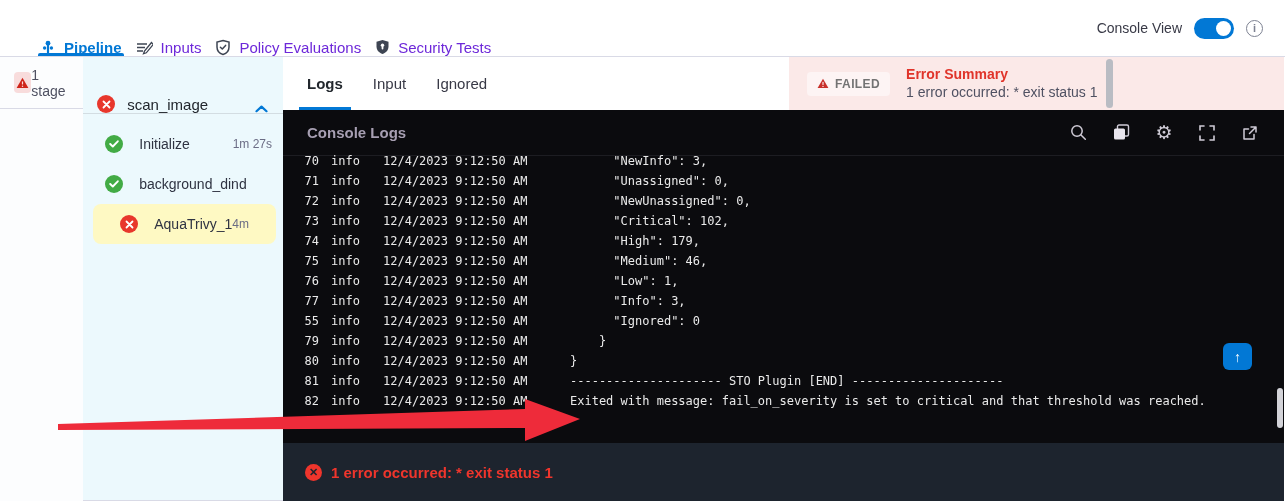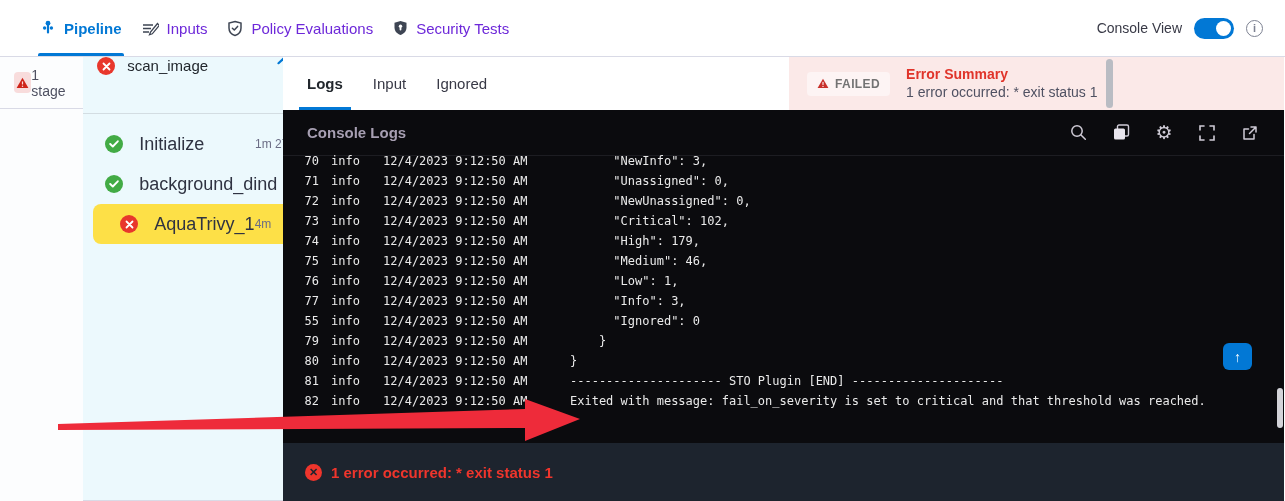--- a/index.html
+++ b/index.html
@@ -2,47 +2,47 @@
 <html><head>
 <meta charset="utf-8">
 <style>
   * { margin:0; padding:0; box-sizing:border-box; }
   html,body { width:1285px; height:501px; }
   body { font-family:"Liberation Sans", sans-serif; background:#fff; overflow:hidden; }
   .app { position:relative; width:1285px; height:501px; background:#fff; }
 
   
   .topnav { height:57px; background:#fff; border-bottom:1px solid #d9dae6; display:flex; align-items:stretch; padding-left:40px; }
-  .nav-tabs { display:flex; gap:20px; }
+  .nav-tabs { display:flex; gap:14px;align-items:flex-end; }
   .nav-tab { display:flex; align-items:center; gap:8px; font-size:15px; color:#6d28d9; cursor:pointer; position:relative; }
   .nav-tab .nicon { display:flex; align-items:center; }
   .nav-tab.active { color:#0278d5; font-weight:700; }
   .nav-tab.active::after { content:""; position:absolute; left:-2px; right:-2px; bottom:0; height:3px; background:#0278d5; border-radius:2px 2px 0 0; }
   .nav-right { margin-left:auto; display:flex; align-items:center; gap:12px; padding-right:22px; }
   .console-view-label { font-size:14px; color:#383946; }
   .toggle { width:40px; height:21px; border-radius:11px; background:#0278d5; position:relative; cursor:pointer; }
   .toggle .knob { position:absolute; right:3px; top:3px; width:15px; height:15px; border-radius:50%; background:#fff; }
   .info-icon { width:17px; height:17px; border-radius:50%; border:1.5px solid #7d8292; color:#7d8292; font-size:11px; display:flex; align-items:center; justify-content:center; font-weight:700; }
 
   
   .body-row { display:flex; height:444px; }
 
   
   .sidebar { width:283px; background:#fcfdfe; border-right:1px solid #d9dae6; display:flex; flex-direction:row; }
   .stage-header { height:52px; display:flex; align-items:center; padding:0 14px; border-bottom:1px solid #d9dae6; }
   .warn-chip { width:21px; height:21px; background:#f8dcdc; border-radius:4px; display:flex; align-items:center; justify-content:center; }
   .stage-count { margin-left:auto; font-size:14px; color:#4f5162; }
   .stage-section { background:#ecf9fd; border-bottom:1px solid #d9dae6; }
-  .stage-row { height:57px; display:flex; align-items:flex-start; padding:0 18px 0 14px; cursor:pointer; border-bottom:1px solid #d3dde2; }
+  .stage-row { height:57px; display:flex; align-items:flex-end; padding:17px 18px 0 14px; cursor:pointer; border-bottom:1px solid #d3dde2; }
   .stage-name { margin-left:12px; font-size:15px; color:#22272d; font-weight:500; }
   .chev { margin-left:auto; display:flex; }
   .steps { padding:10px 0 12px; }
   .step-row { height:40px; display:flex; align-items:center; padding:0 14px 0 22px; cursor:pointer; }
-  .step-row.selected { background:#fde047; border-radius:8px; margin:0 10px; padding:0 27px; }
-  .step-name { margin-left:16px; font-size:18px; color:#2f3342; }
+  .step-row.selected { background:#fef9c3; border-radius:8px; margin:0 10px; padding:0 27px; }
+  .step-name { margin-left:16px; font-size:14px; color:#2f3342; }
   .step-dur { margin-left:auto; font-size:12px; color:#6b6d85; }
   .circle { width:18px; height:18px; border-radius:50%; display:flex; align-items:center; justify-content:center; flex:0 0 auto; }
   .circle.success { background:#42ab45; }
   .circle.fail { background:#e8372c; }
   .sidebar-rest { flex:1; background:#fcfdfe; }
 
   
   .main { width:1001px; display:flex; flex-direction:column; }
   .subheader { height:53px; display:flex; }
   .logtabs { width:506px; background:#fff; display:flex; align-items:stretch; gap:30px; padding-left:24px; }

